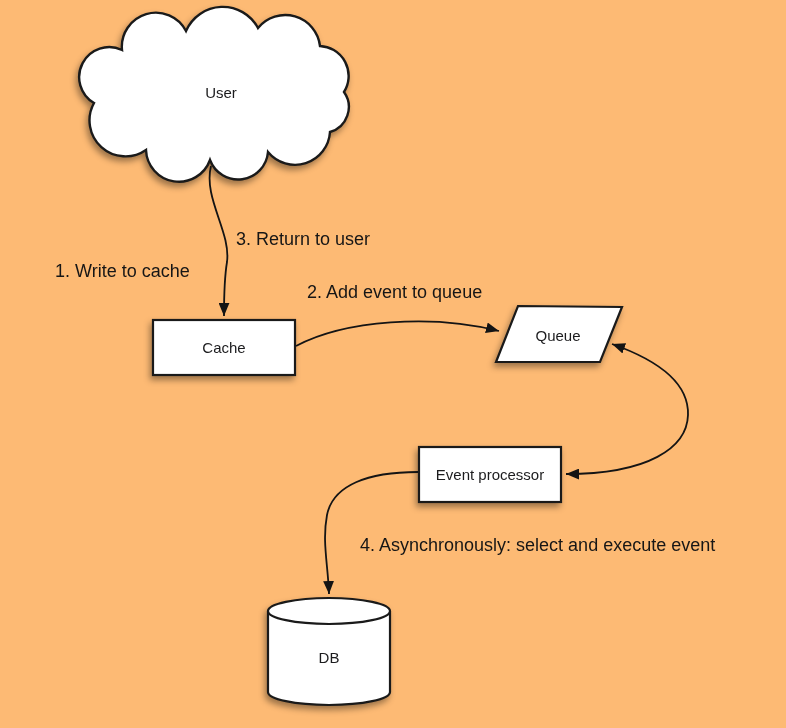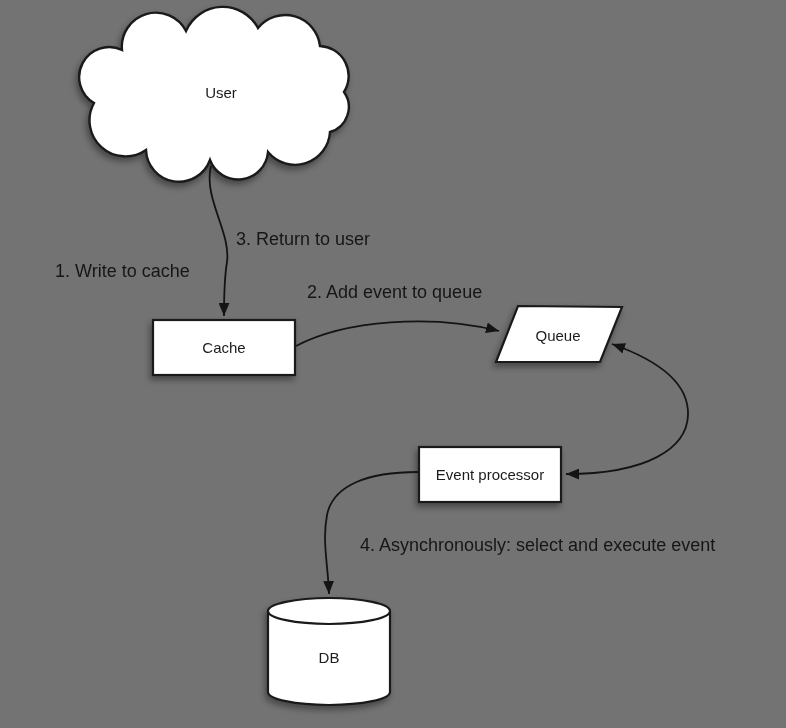--- a/index.html
+++ b/index.html
@@ -7,21 +7,21 @@
     padding: 0;
     background: #ffffff;
     width: 786px;
     height: 728px;
     overflow: hidden;
   }
   .diagram-wrap {
     width: 786px;
     height: 728px;
     position: relative;
-    background: #737373;
+    background: #fdba74;
   }
   svg {
     display: block;
     font-family: "Liberation Sans", sans-serif;
   }
   .shape {
     fill: #ffffff;
     stroke: #1a1a1a;
     stroke-width: 2.2;
   }

